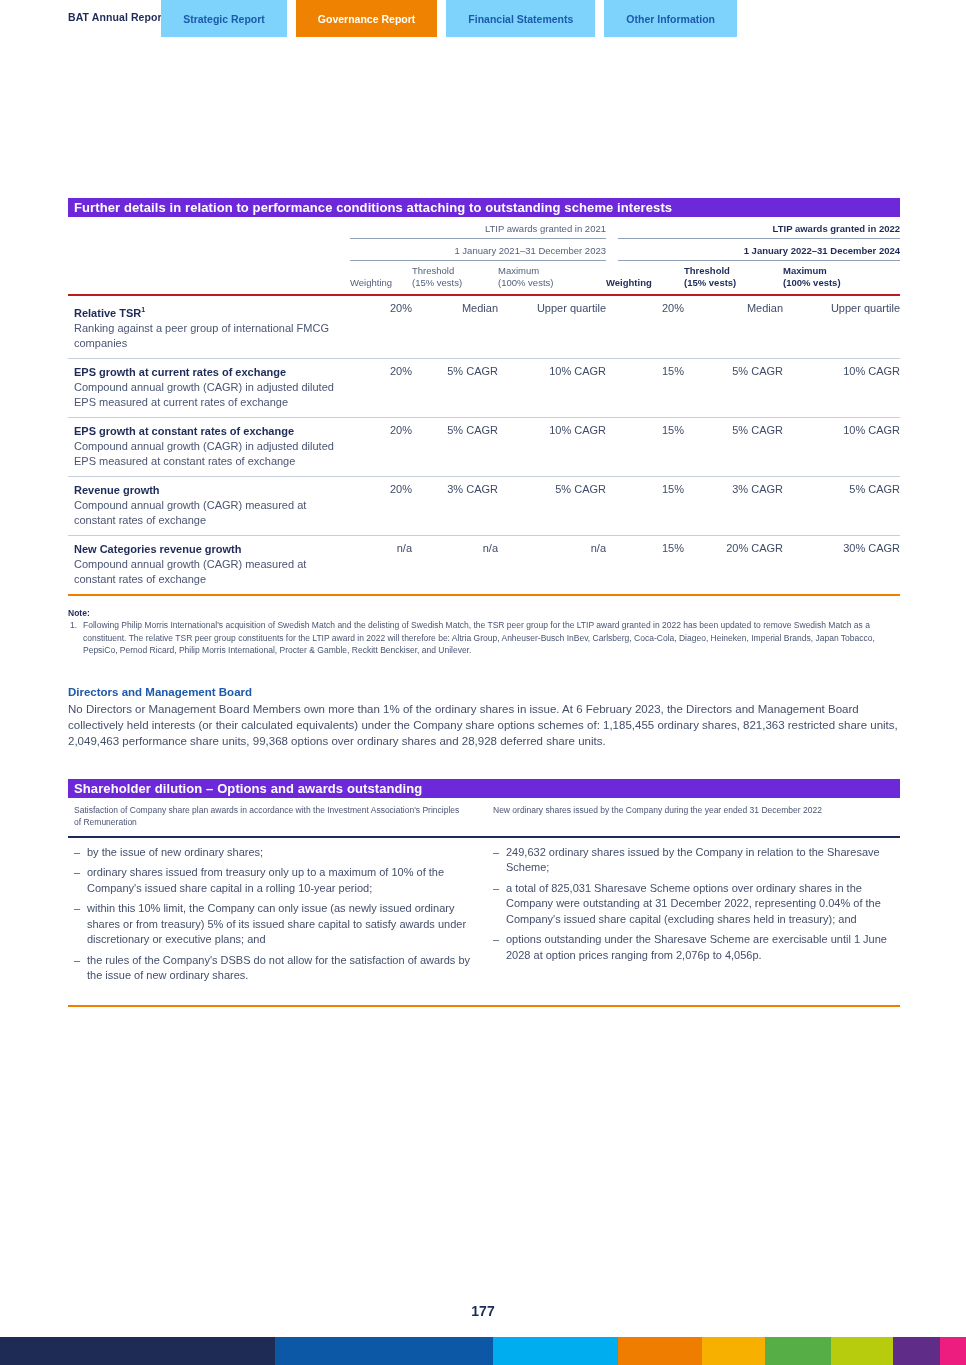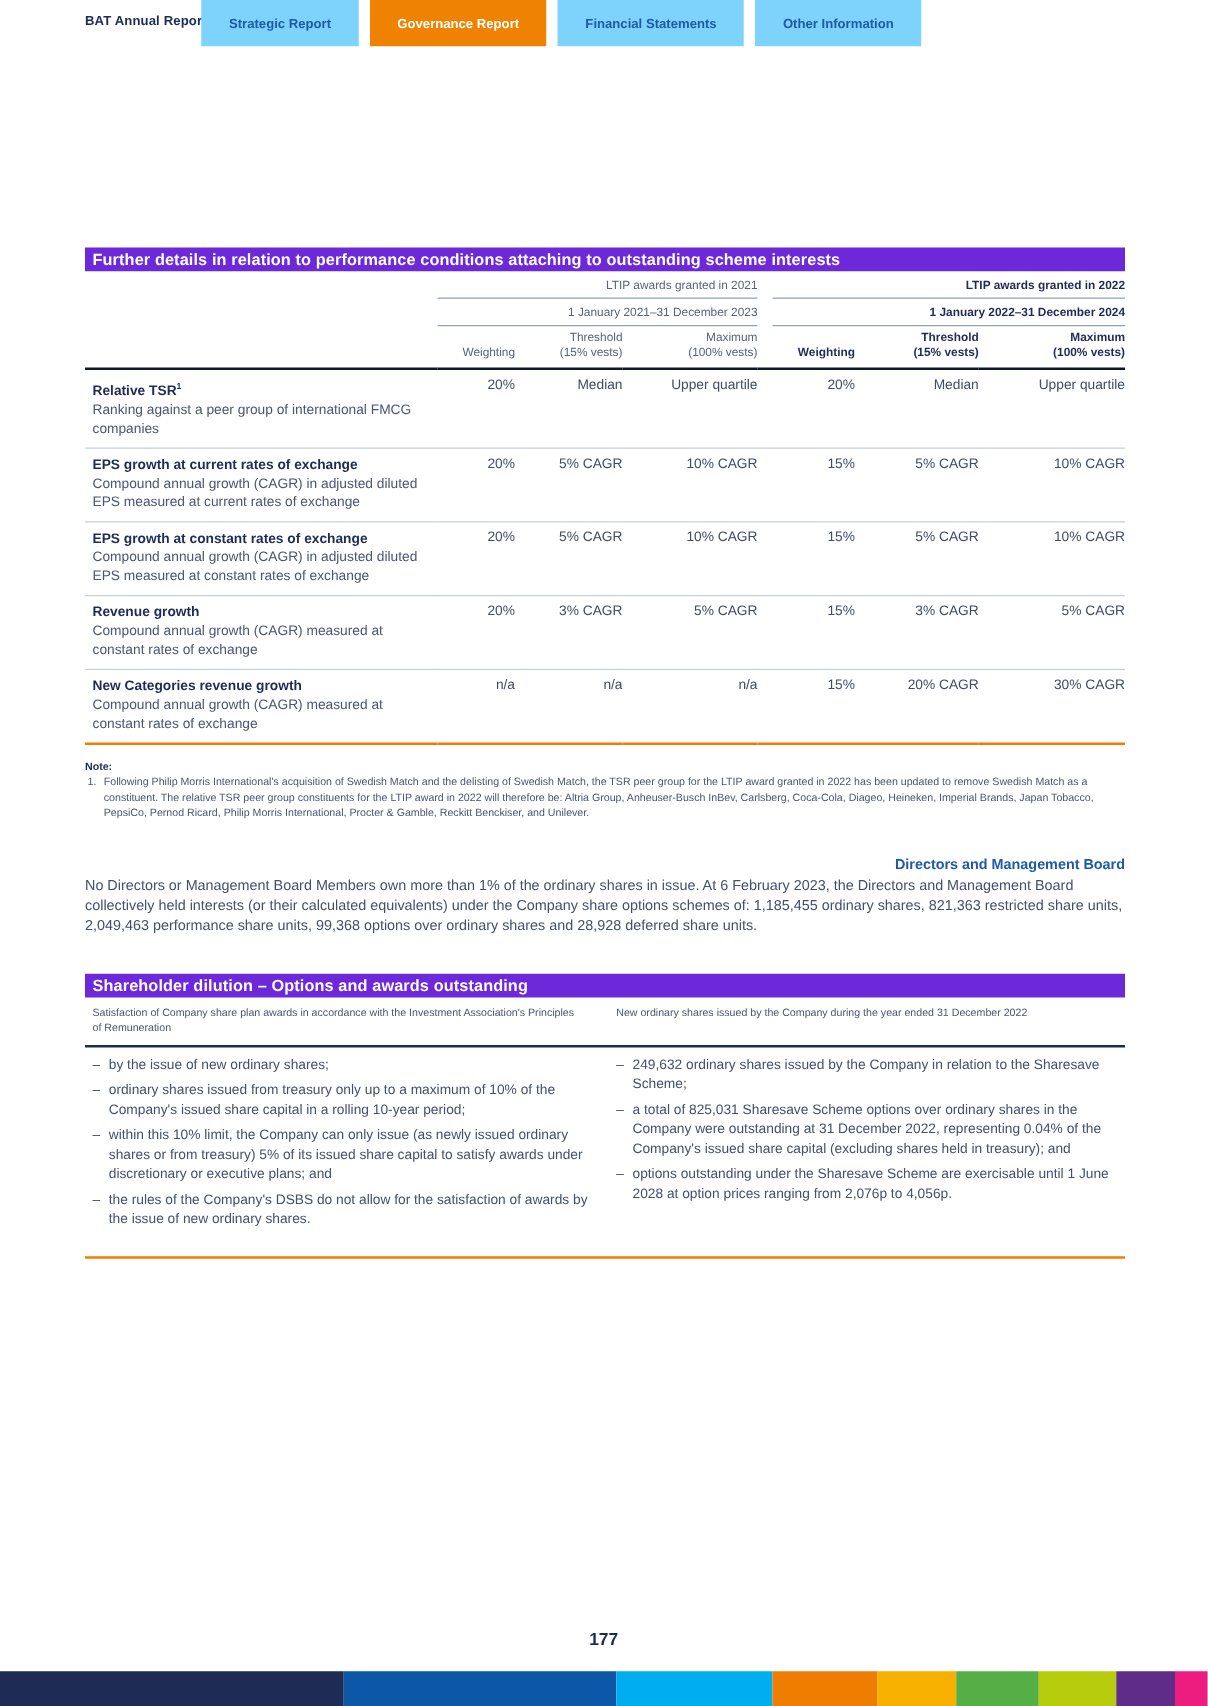--- a/index.html
+++ b/index.html
@@ -39,43 +39,43 @@
   table.perf td { font-size:11px; }
   .c-lbl{width:282px}.c-w1{width:62px}.c-t1{width:86px}.c-m1{width:108px}
   .c-w2{width:78px}.c-t2{width:99px}.c-m2{width:117px}
   tr.group-row td, tr.period-row td { padding:0; vertical-align:bottom; }
   .rule-under {
     text-align:right; font-size:9.5px; color:#55617e;
     border-bottom:1px solid #93a1b8; padding:6px 0 4px 0;
   }
   .rule-under.b22 { margin-left:12px; font-weight:700; color:#1e2b58; }
   tr.cols-row td {
-    vertical-align:bottom; text-align:right; font-size:9.5px; line-height:12px;
+    vertical-align:bottom; font-size:9.5px; line-height:12px;
     padding:4px 0 5px 0; color:#55617e;
-    border-bottom:2px solid #0f172a;
+    border-bottom:2px solid #b91c1c;
   }
   tr.cols-row td.b22 { font-weight:700; color:#1e2b58; }
   tbody.perf-body td { vertical-align:top; padding:6px 0 7px 0; }
   tbody.perf-body td.lbl { padding-left:6px; padding-right:10px; }
   tbody.perf-body td.val { text-align:right; color:#3f4b68;margin-top:19px; }
   tbody.perf-body tr + tr td { border-top:1px solid #c7cfdb; }
   tbody.perf-body tr:last-child td { border-bottom:2.5px solid #ef7d00; }
   .row-title { font-weight:700; color:#1e2b58; line-height:15px; }
   .row-title sup { font-size:7px; }
   .row-desc { color:#4a5573; line-height:15px; }
 
   
   .note { margin-top:11px; width:832px; font-size:8.5px; line-height:12.5px; color:#4a5573; }
   .note-label { font-weight:700; color:#1e2b58; }
   .note-item { padding-left:15px; position:relative; }
   .note-num { position:absolute; left:2px; top:0; }
 
   
   .directors { margin-top:29px; width:832px; }
-  .blue-heading { color:#1d5aa9; font-weight:700; font-size:11.5px; margin-bottom:3px;text-align:right; }
+  .blue-heading { color:#1d5aa9; font-weight:700; font-size:11.5px; margin-bottom:3px; }
   .directors p { font-size:11.5px; line-height:16px; color:#444f6c; }
 
   
   .dilution { margin-top:30px; width:832px; }
   .dil-head { display:grid; grid-template-columns:425px 407px; }
   .dil-head .hd { font-size:8.5px; line-height:12.5px; color:#4a5573; padding:6px 30px 7px 0; }
   .dil-head .hd.first { padding-left:6px; }
   .dil-body {
     display:grid; grid-template-columns:425px 407px;
     border-top:2px solid #1e2b58; border-bottom:2px solid #ef7d00;

